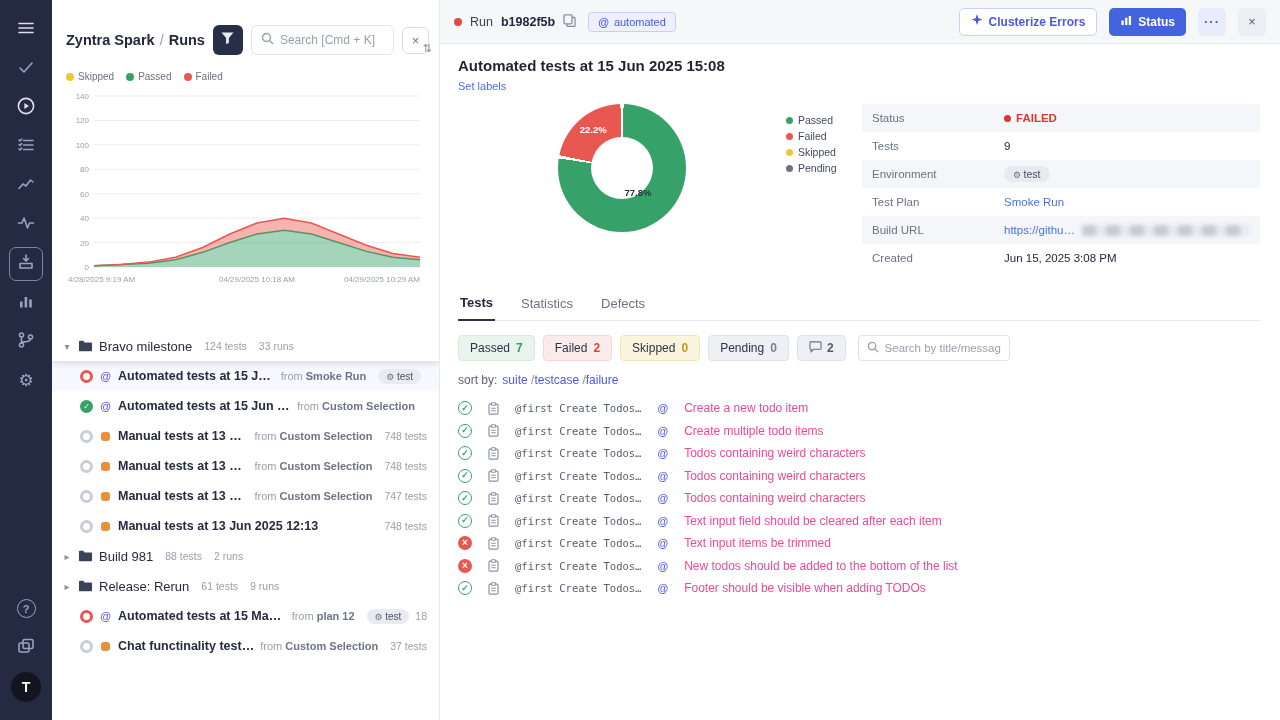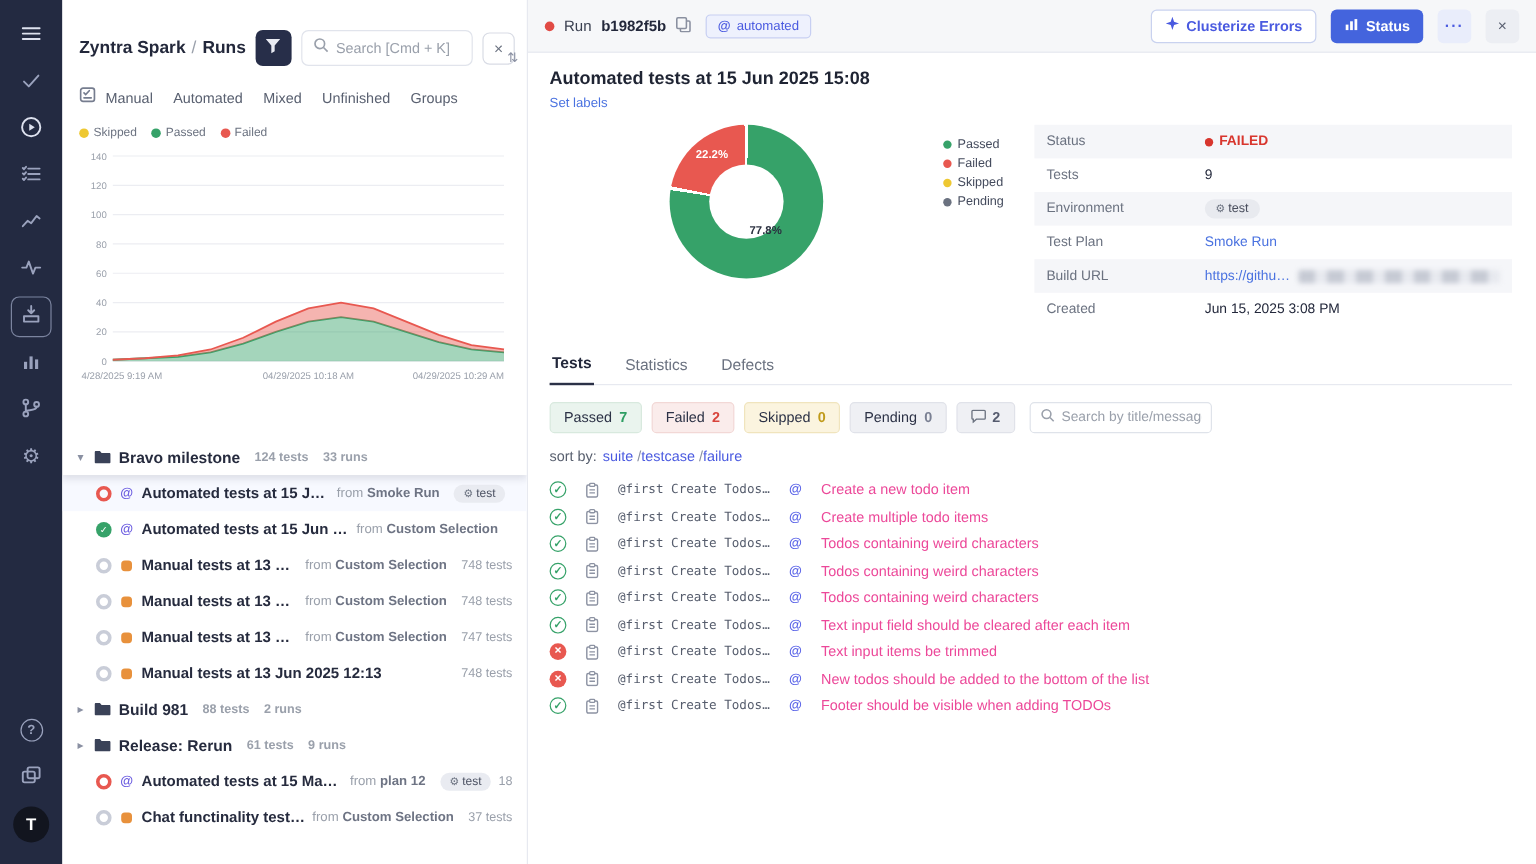--- a/index.html
+++ b/index.html
@@ -40,22 +40,22 @@
 
   
   .tree{margin-top:36px;overflow:hidden}
   .tree-row{display:flex;align-items:center;height:30px;padding:0 12px 0 10px;gap:6px;font-size:12.5px;cursor:pointer;position:relative}
   .tree-row.sticky{box-shadow:0 3px 6px rgba(30,35,60,.12);z-index:2}
   .tree-row.selected{background:#f7f9ff}
   .chev{width:10px;color:#8a90a2;font-size:10px;flex:none;text-align:center}
   .folder-ic{display:flex;flex:none}
   .tree-row.run{padding-left:28px}
   .t-title{white-space:nowrap;overflow:hidden;text-overflow:ellipsis;font-weight:600;color:#262b3e;max-width:215px}
-  .tree-row.folder .t-title{font-weight:700;font-size:13px;max-width:none}
-  .meta-inline{font-size:10.5px;color:#9aa0ab;font-weight:700;margin-left:6px;white-space:nowrap}
+  .tree-row.folder .t-title{font-weight:400;font-size:13px;max-width:none}
+  .meta-inline{font-size:10.5px;color:#9aa0ab;font-weight:400;margin-left:6px;white-space:nowrap}
   .meta-inline:empty{display:none}
   .t-from{font-size:11px;color:#6e7484;white-space:nowrap;font-weight:700}
   .t-from::before{content:"from ";font-weight:400;color:#9aa0ab}
   .t-from:empty{display:none}
   .t-sp{flex:1}
   .badge-chip{background:#e9ebf1;border-radius:9px;padding:2px 8px;font-size:10px;color:#4c5263;white-space:nowrap;flex:none}
   .badge-chip::before{content:"⚙ ";font-size:9px;color:#6b7280}
   .badge-chip:empty{display:none}
   .meta-right{font-size:10.5px;color:#9aa0ab;white-space:nowrap;flex:none}
   .status-ic{width:13px;height:13px;border-radius:50%;flex:none;display:flex;align-items:center;justify-content:center;font-size:8px;color:#fff}
@@ -237,34 +237,20 @@
       <span><svg width="13" height="13" viewBox="0 0 13 13">
             <circle cx="5.5" cy="5.5" r="4" fill="none" stroke="#9aa0ab" stroke-width="1.4"></circle>
             <path d="M8.6 8.6L12 12" stroke="#9aa0ab" stroke-width="1.4"></path>
           </svg></span>
       <input placeholder="Search [Cmd + K]" style="">
     </div>
     <button class="lp-close">×</button>
   </header>
   <span class="sort-mini">⇅</span>
 
-  <nav class="lp-tabs">
-    <span><svg width="14" height="14" viewBox="0 0 14 14">
-          <rect x="1.2" y="1.5" width="11.5" height="11" rx="2" fill="none" stroke="#767d8f" stroke-width="1.4"></rect>
-          <path d="M4 5.4l1.4 1.4 3-3.2M4 9.5h6" fill="none" stroke="#767d8f" stroke-width="1.4" stroke-linecap="round"></path>
-        </svg></span>
-    <div class="tab-holder">
-
-    <button class="lp-tab">Manual</button>
-        <button class="lp-tab">Automated</button>
-        <button class="lp-tab">Mixed</button>
-        <button class="lp-tab">Unfinished</button>
-        <button class="lp-tab">Groups</button>
-      </div>
-  </nav>
 
   <div class="legend-row">
 
       <span class="legend-item">
         <span class="dot" style="background: rgb(238, 200, 50);"></span>
         <span>Skipped</span>
       </span>
 
       <span class="legend-item">
         <span class="dot" style="background: rgb(54, 162, 105);"></span>

